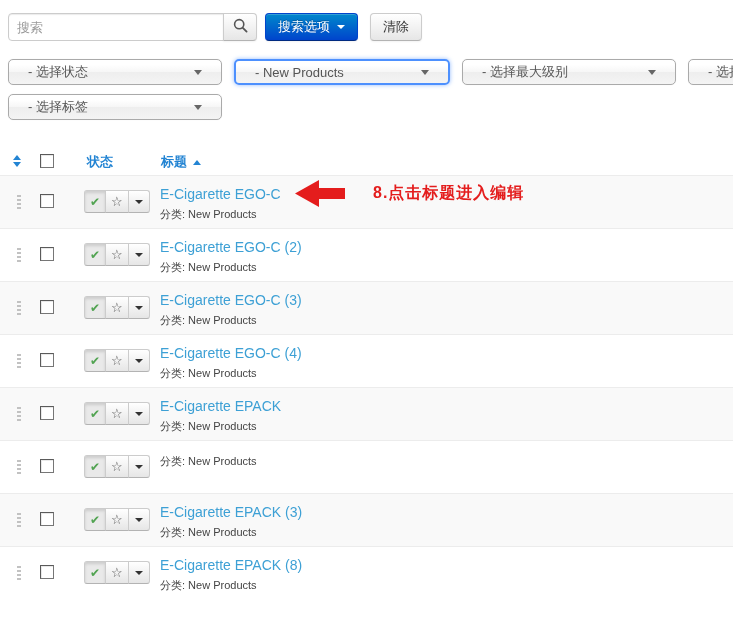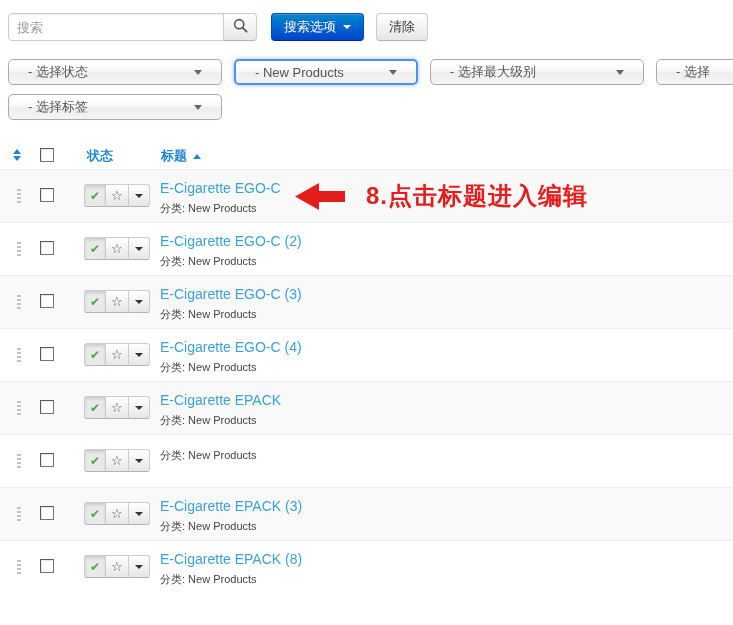--- a/index.html
+++ b/index.html
@@ -19,44 +19,44 @@
   .search-input::placeholder { color:#999; }
   .btn {
     display:inline-flex; align-items:center; justify-content:center;
     height:28px; padding:4px 12px; font-size:13px; color:#333; cursor:pointer;
     background:linear-gradient(#ffffff,#e6e6e6); border:1px solid #ccc; border-bottom-color:#b3b3b3;
     border-radius:4px; box-shadow:inset 0 1px 0 rgba(255,255,255,.2),0 1px 2px rgba(0,0,0,.05);
     font-family:"Liberation Sans","DejaVu Sans",sans-serif;
   }
   .btn-append { border-radius:0 4px 4px 0; margin-left:-1px; width:34px; padding:4px 0; }
   .btn-primary {
-    margin-left:14px; color:#fff; text-shadow:0 -1px 0 rgba(0,0,0,.25);
+    margin-left:8px; color:#fff; text-shadow:0 -1px 0 rgba(0,0,0,.25);
     background:linear-gradient(#0088cc,#0044cc); border-color:#0044cc #0044cc #002a80;
   }
   .btn-clear { margin-left:12px; }
   .caret { display:inline-block; width:0; height:0; margin-left:7px;
     border-left:4px solid transparent; border-right:4px solid transparent; border-top:4px solid #fff; }
 
   
   .filters-row { position:absolute; left:8px; display:flex; gap:12px; }
   .filters-row.r1 { top:59px; }
   .filters-row.r2 { top:94px; }
   .select {
     width:214px; height:26px; display:flex; align-items:center; justify-content:space-between;
     padding:0 19px; font-size:13px; color:#555; cursor:pointer;
     background:linear-gradient(#ffffff 20%,#f6f6f6 50%,#eeeeee 52%,#f4f4f4 100%);
     border:1px solid #aaa; border-radius:5px; box-shadow:0 0 1px rgba(0,0,0,.1);
     white-space:nowrap; overflow:hidden;
   }
-  .select.focused { border:2px solid #4d90fe; box-shadow:0 0 4px rgba(77,144,254,.6); width:184px;text-align:right; }
+  .select.focused { border:2px solid #4d90fe; box-shadow:0 0 4px rgba(77,144,254,.6); width:216px;text-align:right; }
   .select-caret { width:0; height:0; flex:0 0 auto; margin-left:6px;
     border-left:4px solid transparent; border-right:4px solid transparent; border-top:5px solid #666; }
 
   
-  .grid-table { position:absolute; left:0; top:142px; width:733px; }
+  .grid-table { position:absolute; left:0; top:148px; width:733px; }
   .thead { position:relative; height:27px; }
   .sort-icon { position:absolute; left:13px; top:7px; display:flex; flex-direction:column; gap:2px; cursor:pointer; }
   .tri-up   { width:0;height:0;border-left:4px solid transparent;border-right:4px solid transparent;border-bottom:5px solid #2384d3; }
   .tri-down { width:0;height:0;border-left:4px solid transparent;border-right:4px solid transparent;border-top:5px solid #2384d3; }
   .cb { appearance:none; -webkit-appearance:none; width:14px; height:14px; background:#fff;
     border:1px solid #767676; border-top-color:#5a5a5a; border-left-color:#5a5a5a; cursor:pointer; margin:0;
     box-shadow:inset 1px 1px 0 #e9e9e9; }
   .thead .cb { position:absolute; left:40px; top:6px; }
   .th-link { position:absolute; top:5px; font-size:13px; font-weight:bold; color:#2384d3; text-decoration:none; display:inline-flex; align-items:center; cursor:pointer; }
   .th-status { left:87px; }
@@ -81,21 +81,21 @@
   .glyph-check { color:#51a351; font-size:12px; font-weight:bold; font-family:"DejaVu Sans",sans-serif; }
   .glyph-star { color:#555; font-size:13px; font-family:"DejaVu Sans",sans-serif; }
   .caret-dark { width:0;height:0;border-left:4px solid transparent;border-right:4px solid transparent;border-top:4px solid #333; }
   .titlecell { position:absolute; left:160px; top:9px; }
   .title-link { font-size:14px; color:#3da0d5; text-decoration:none; cursor:pointer; }
   .subtitle { margin-top:4px; font-size:11px; color:#444; }
 
   
   .annotation { position:absolute; left:295px; top:180px; display:flex; align-items:center; pointer-events:none; }
   .annotation svg { display:block; }
-  .annotation-text { margin-left:21px; font-size:24px; font-weight:bold; color:#e41d1d; letter-spacing:1px; white-space:nowrap; }
+  .annotation-text { margin-left:28px; font-size:16px; font-weight:bold; color:#e41d1d; letter-spacing:1px; white-space:nowrap; }
 </style>
 </head>
 <body>
 
 <div class="page">
 
   <div class="toolbar">
     <div class="input-append">
       <input class="search-input" type="text" value="" placeholder="搜索" style="">
       <button class="btn btn-append">

